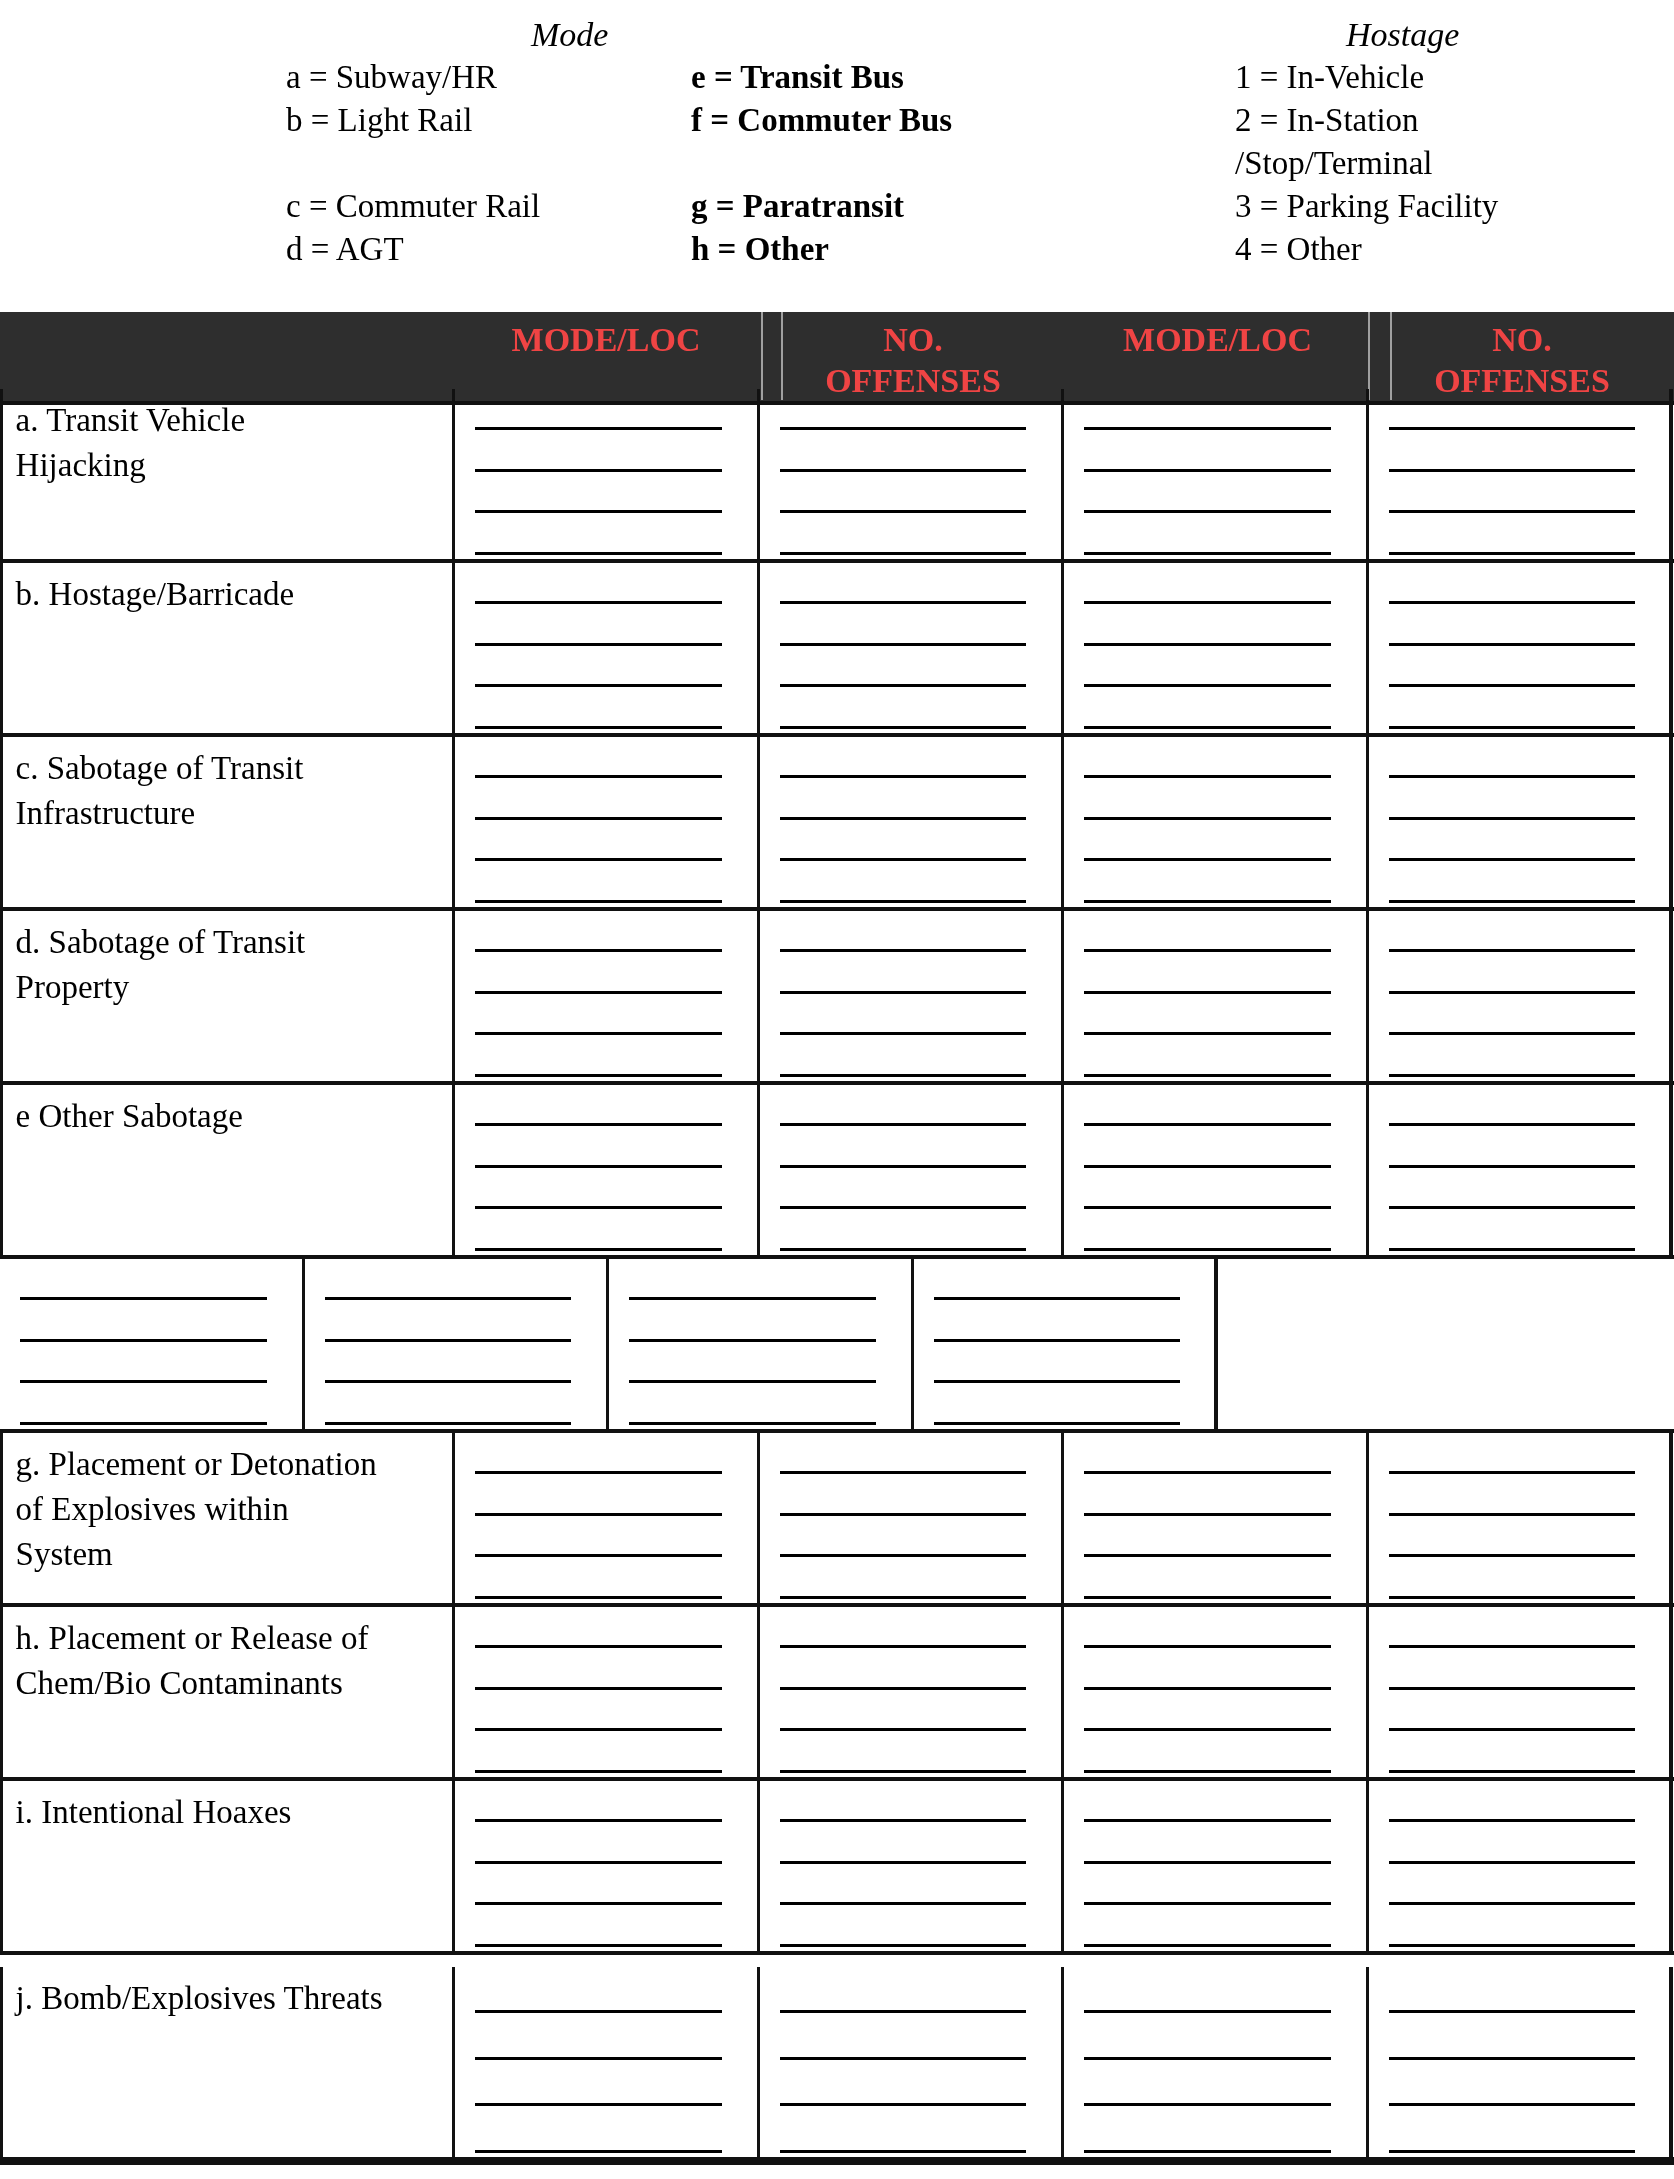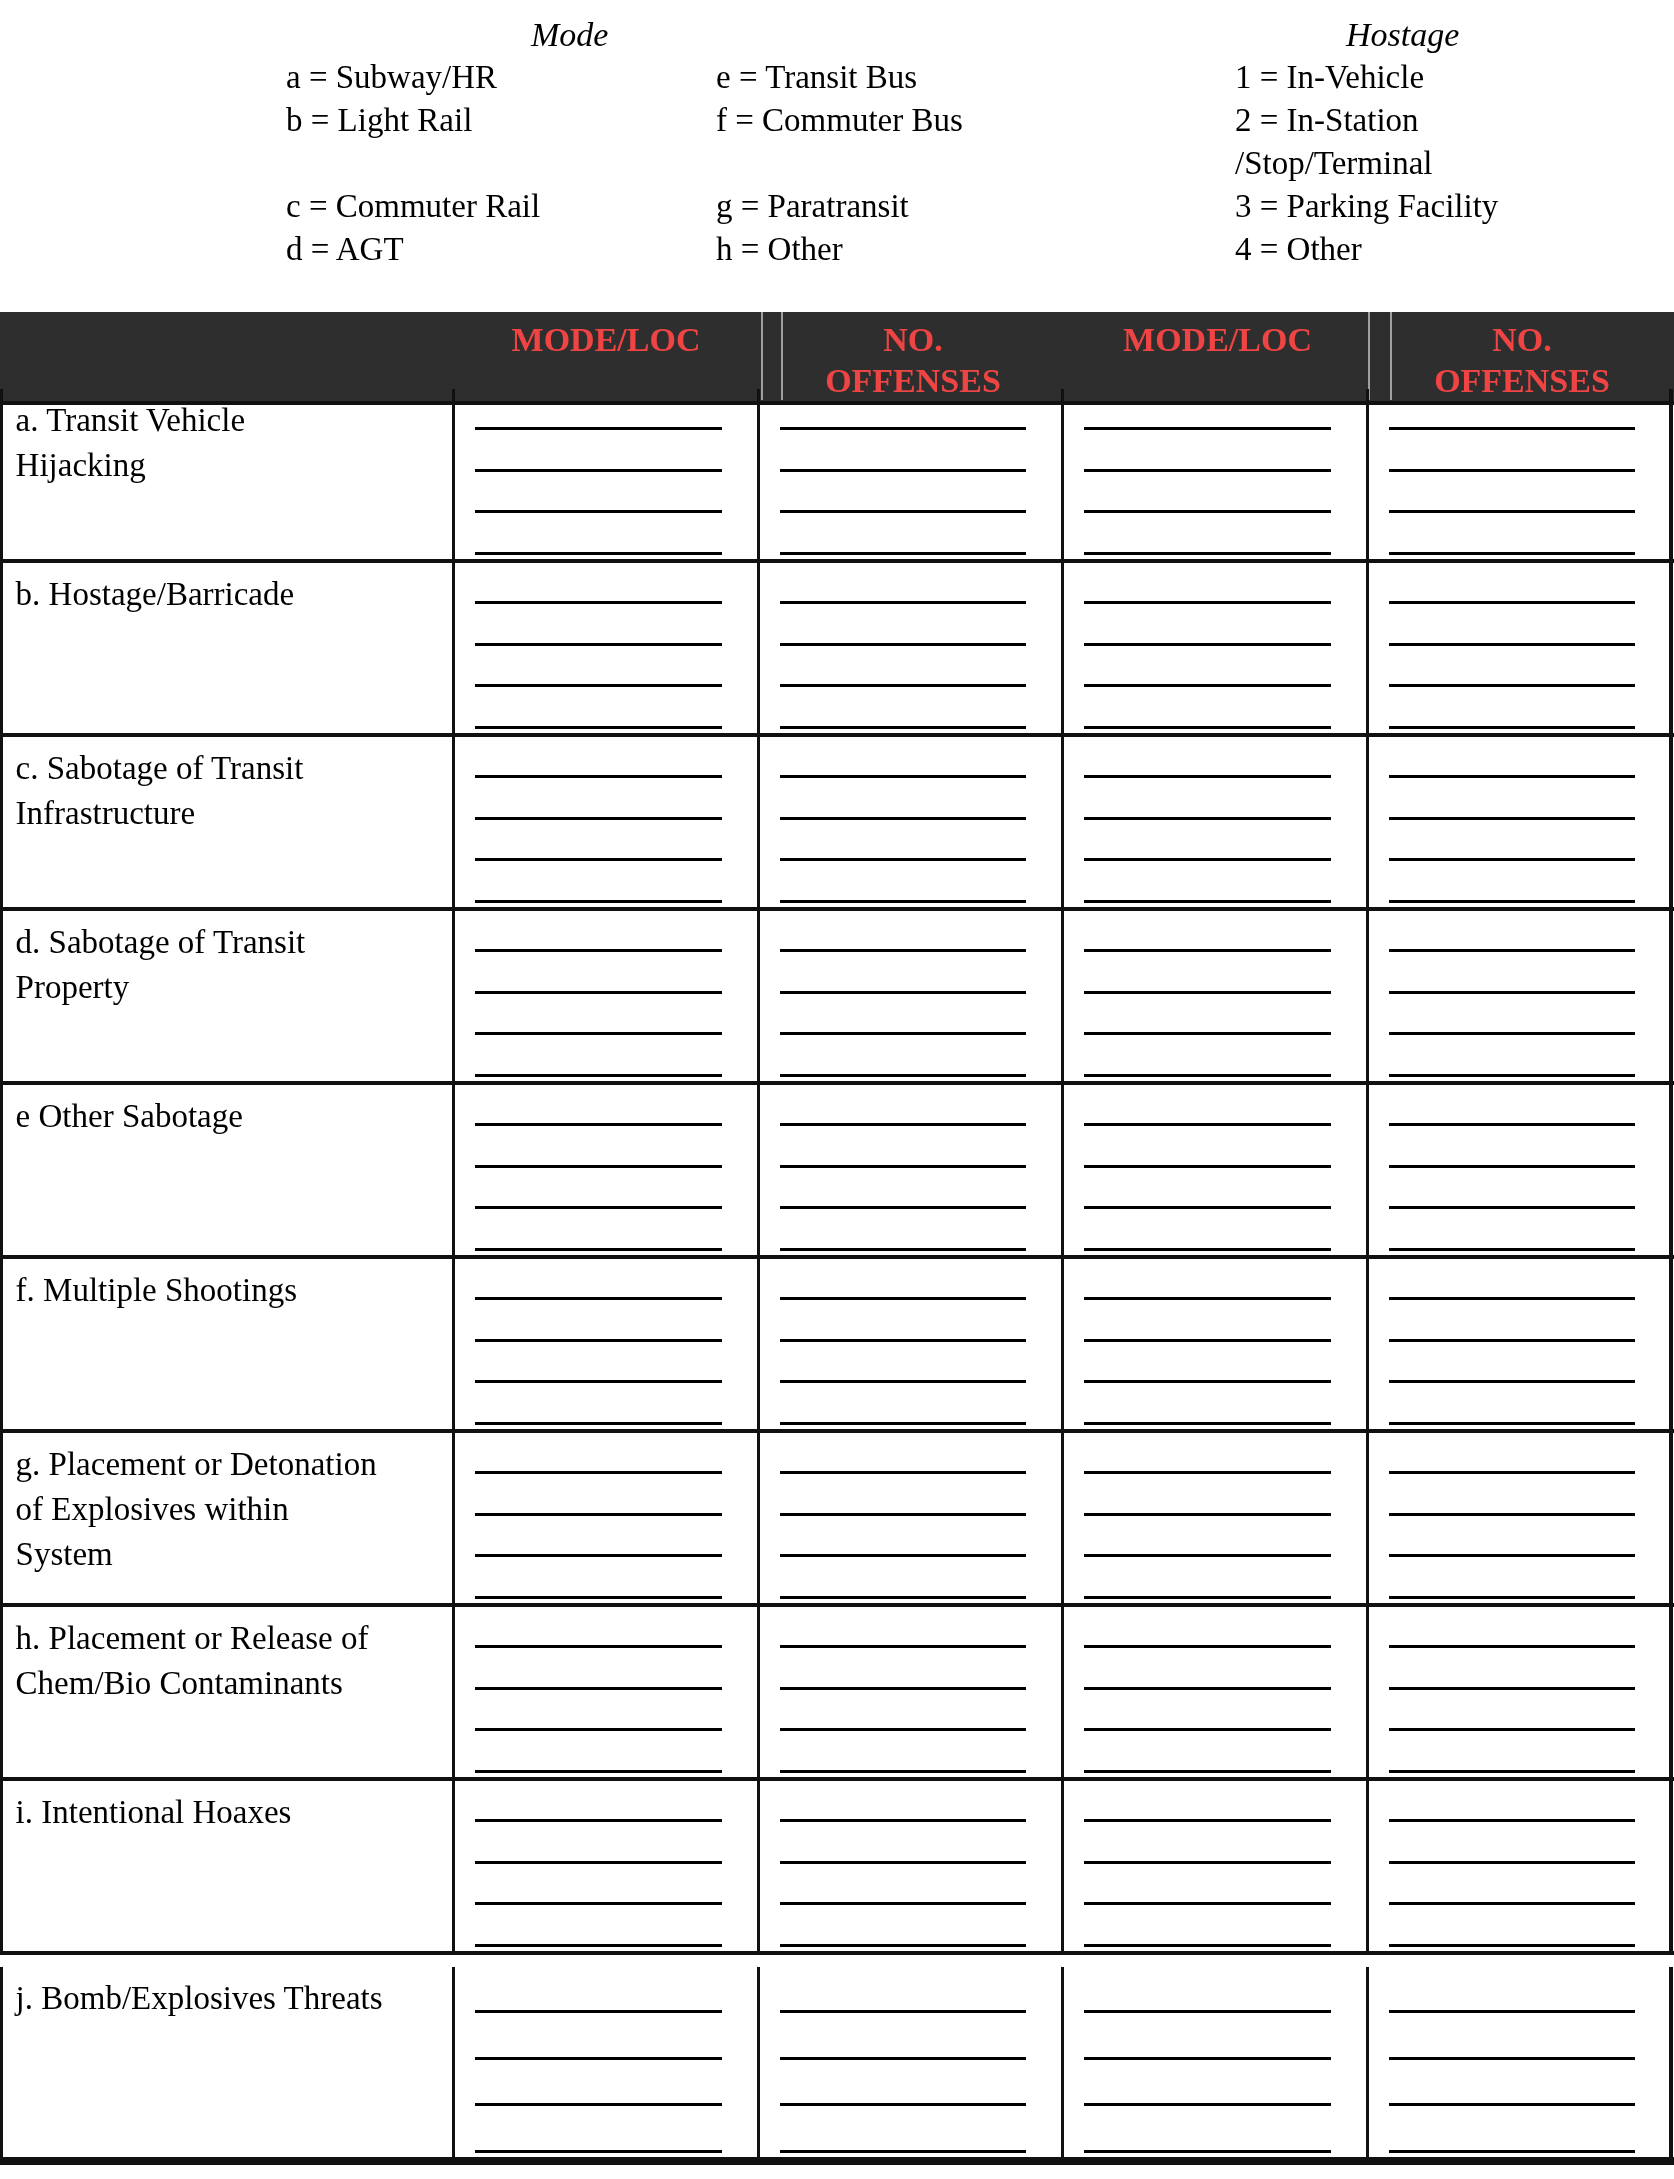--- a/index.html
+++ b/index.html
@@ -17,21 +17,21 @@
   .legend { position: absolute; left: 0; top: 0; width: 1674px; height: 312px; }
   .legend-title {
     position: absolute; top: 12.6px;
     font-size: 34px; font-style: italic; line-height: 43px; text-align: left;
   }
   .mode-title { left: 531px; width: 144px; }
   .loc-title  { left: 1346px; width: 171px; }
   .legend-col { position: absolute; top: 56px; font-size: 33px; }
   .legend-line { height: 43px; line-height: 43px; white-space: pre; }
   .col-mode-1 { left: 286px; }
-  .col-mode-2 { left: 716px; }
+  .col-mode-2 { left: 691px; font-weight: bold; }
   .col-location { left: 1235px; }
 
   
   .thead {
     position: absolute; left: 0; top: 312px; width: 1674px; height: 93px;
     background: #2e2e2e; border-bottom: 4.5px solid #111; box-sizing: border-box;
   }
   .hcell {
     position: absolute; top: 0; height: 104px; box-sizing: border-box;
     color: #ef4444; font-weight: bold; font-size: 34px; line-height: 41px;
@@ -297,21 +297,20 @@
           <div class="lines">
             <div class="blank-line"></div>
             <div class="blank-line"></div>
             <div class="blank-line"></div>
             <div class="blank-line"></div>
           </div>
         </div>
     </div>
 
     <div class="row">
-      <div class="cell label">f. Multiple Shootings</div>
       <div class="cell d1">
           <div class="lines">
             <div class="blank-line"></div>
             <div class="blank-line"></div>
             <div class="blank-line"></div>
             <div class="blank-line"></div>
           </div>
         </div>
       <div class="cell d2">
           <div class="lines">

